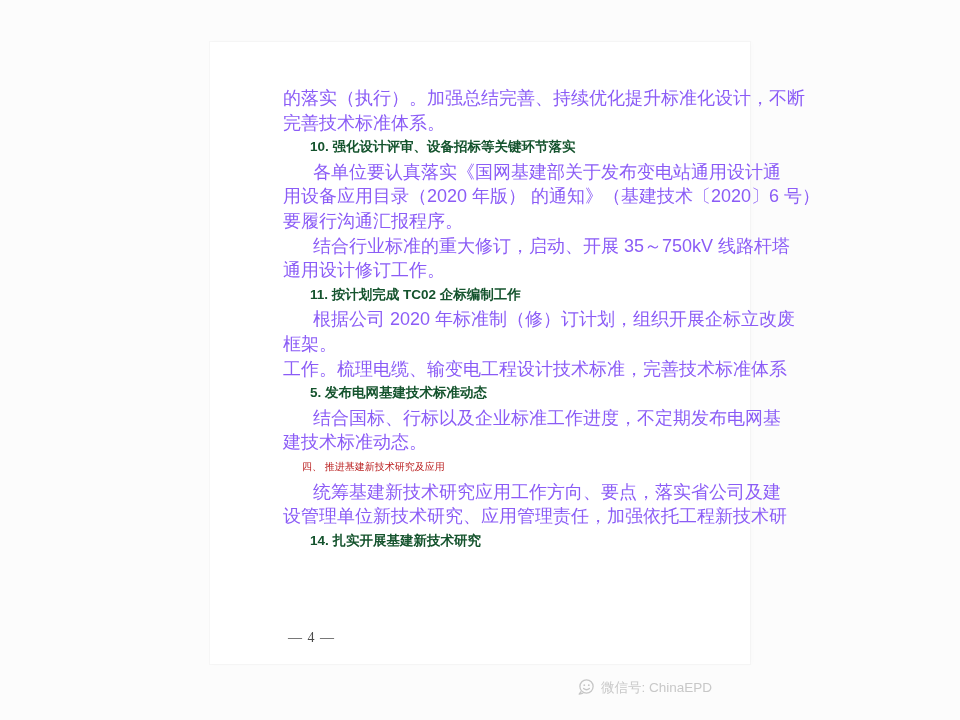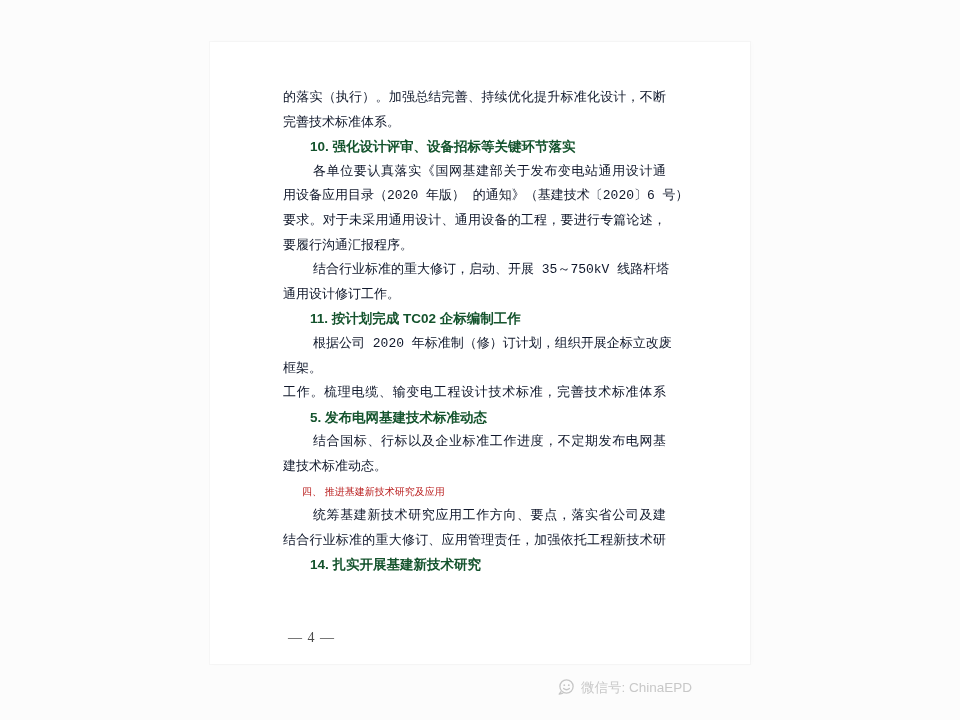--- a/index.html
+++ b/index.html
@@ -21,24 +21,24 @@
     box-shadow: 0 0 0 1px rgba(0,0,0,0.025), 2px 0 6px rgba(0,0,0,0.015);
   }
   .text-block {
     position: absolute;
     left: 73px; top: 44px;
     width: 383px;
   }
   .line {
     height: 24.6px;
     line-height: 24.6px;
-    font-size: 13px;
-    color: #0f172a;
+    font-size: 18px;
+    color: #8b5cf6;
     white-space: nowrap;
-    font-family: Liberation Mono, monospace;
+    font-family: Liberation Sans, sans-serif;
   }
   .line.full {
     text-align: justify;
     text-align-last: justify;
   }
   .line.body-indent { text-indent: 30px; }
   .line.heading {
     text-indent: 27px;
     font-weight: bold;
     font-size: 13.5px;
@@ -54,55 +54,54 @@
   .page-number {
     position: absolute;
     left: 78px; top: 588px;
     font-size: 14px;
     letter-spacing: 1px;
     color: #4a4a4a;
     font-family: "Liberation Serif", "DejaVu Serif", serif;
   }
   .watermark {
     position: absolute;
-    left: 556px; top: 678px;
+    left: 576px; top: 678px;
     display: flex;
     align-items: center;
     gap: 5px;
     color: #c8c8c8;
     font-size: 13.5px;
     font-family: "Liberation Sans", "DejaVu Sans", sans-serif;
   }
   .watermark svg { display: block; }
 </style>
 </head>
 <body>
 
 <div class="canvas">
   <div class="page">
     <div class="text-block" id="text-block">
         <div class="line body full">的落实（执行）。加强总结完善、持续优化提升标准化设计，不断</div>
         <div class="line body">完善技术标准体系。</div>
         <div class="line heading">10.  强化设计评审、设备招标等关键环节落实</div>
         <div class="line body-indent full">各单位要认真落实《国网基建部关于发布变电站通用设计通</div>
         <div class="line body full">用设备应用目录（2020 年版） 的通知》（基建技术〔2020〕6 号）</div>
-        <div class="line body full">要求。对于未采用通用设计、通用设备的工程，要进行专篇论述，</div>
         <div class="line body">要履行沟通汇报程序。</div>
         <div class="line body-indent full">结合行业标准的重大修订，启动、开展 35～750kV 线路杆塔</div>
         <div class="line body">通用设计修订工作。</div>
         <div class="line heading">11.  按计划完成 TC02 企标编制工作</div>
         <div class="line body-indent full">根据公司 2020 年标准制（修）订计划，组织开展企标立改废</div>
         <div class="line body">框架。</div>
         <div class="line body full">工作。梳理电缆、输变电工程设计技术标准，完善技术标准体系</div>
         <div class="line heading">5.  发布电网基建技术标准动态</div>
         <div class="line body-indent full">结合国标、行标以及企业标准工作进度，不定期发布电网基</div>
         <div class="line body">建技术标准动态。</div>
         <div class="line section">四、 推进基建新技术研究及应用</div>
         <div class="line body-indent full">统筹基建新技术研究应用工作方向、要点，落实省公司及建</div>
-        <div class="line body full">结合行业标准的重大修订、应用管理责任，加强依托工程新技术研</div>
+        <div class="line body full">设管理单位新技术研究、应用管理责任，加强依托工程新技术研</div>
         <div class="line heading">14.  扎实开展基建新技术研究</div>
       </div>
     <div class="page-number">— 4 —</div>
   </div>
 
   <div class="watermark">
     <span>
       <svg width="20" height="19" viewBox="0 0 20 19" fill="none" xmlns="http://www.w3.org/2000/svg">
         <circle cx="10.5" cy="8.5" r="6.6" stroke="#c6c6c6" stroke-width="1.3"></circle>
         <path d="M5.2 13.5 L3.2 16.2 L7.2 15.1" stroke="#c6c6c6" stroke-width="1.3" stroke-linejoin="round" fill="#ffffff"></path>

